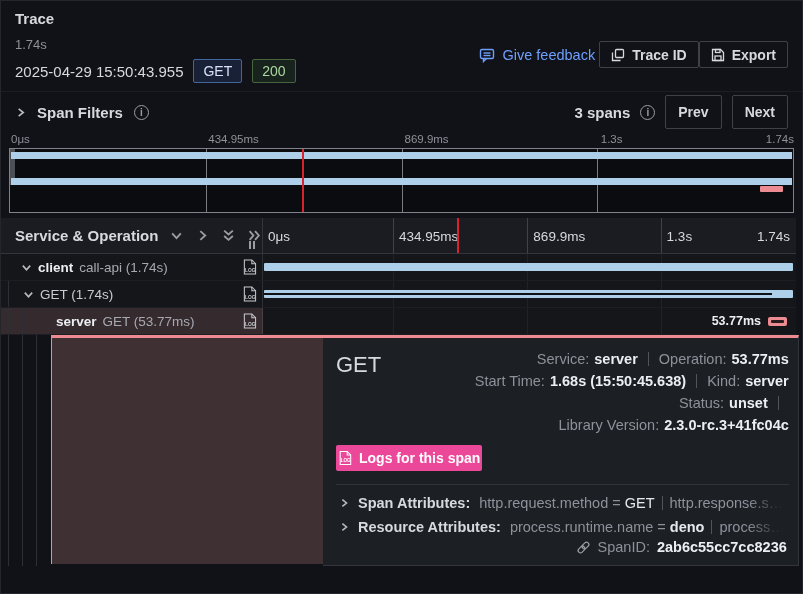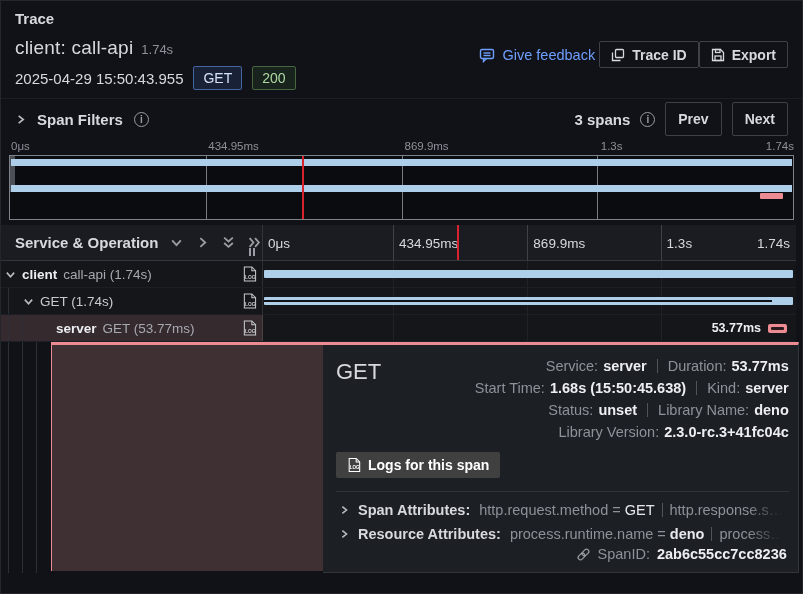--- a/index.html
+++ b/index.html
@@ -104,22 +104,22 @@
   .detail-panel { flex:1; background:#1c2025; border-top:3px solid #ed8b92;
     border-right:1px solid rgba(204,204,220,.12); border-bottom:1px solid rgba(204,204,220,.12);
     padding:10px 9px 10px 13px; display:flex; flex-direction:column; }
   .detail-top { display:flex; justify-content:space-between; }
   .detail-title { font-size:22px; font-weight:500; color:#d8d9df; padding-top:4px; }
   .kv-col { display:flex; flex-direction:column; align-items:flex-end; gap:1px; }
   .kv-row { display:flex; align-items:center; height:21px; font-size:14.5px; white-space:nowrap; }
   .kv-label { color:#8e9199; }
   .kv-value { color:#eceef2; font-weight:bold; margin-left:5px; }
   .kv-sep { width:1px; height:14px; background:rgba(204,204,220,.3); margin:0 10px; }
-  .logs-btn { display:inline-flex; align-items:center; gap:7px; background:#404040; color:#ffffff;
-    font-size:14px; font-weight:bold; border:none; border-radius:2px; padding:5px 11px;
+  .logs-btn { display:inline-flex; align-items:center; gap:7px; background:#ec4899; color:#ffffff;
+    font-size:14px; font-weight:bold; border:none; border-radius:2px; padding:5px 2px;
     margin-top:10px; cursor:pointer; width:fit-content; }
   .detail-divider { border-top:1px solid rgba(204,204,220,.12); margin:13px 0 6px; }
   .attr-row { display:flex; align-items:center; height:29px; gap:9px; cursor:pointer; }
   .attr-chevron { color:#b9bbc1; display:flex; flex:none; margin-left:3px; }
   .attr-label { font-size:14.5px; font-weight:bold; color:#d8d9df; white-space:nowrap; }
   .attr-kv { position:relative; flex:1; overflow:hidden; white-space:nowrap; font-size:14.5px; }
   .attr-kv::after { content:""; position:absolute; right:0; top:0; bottom:0; width:42px;
     background:linear-gradient(to right, rgba(28,32,37,0), #1c2025 85%); }
   .attr-key { color:#8e9199; } .attr-eq { color:#8e9199; padding:0 4px; }
   .attr-val { color:#e6e8ed; font-weight:600; }
@@ -134,21 +134,20 @@
 </head>
 <body>
 
 <div class="panel">
 
   <div class="panel-title">Trace</div>
 
   <div class="trace-header">
     <div>
       <div class="trace-title-line">
-        <span class="trace-name">client: call-api</span>
         <span class="trace-duration">1.74s</span>
       </div>
       <div class="ts-line">
         <span class="timestamp">2025-04-29 15:50:43.955</span>
         <span class="badge badge-method">GET</span>
         <span class="badge badge-status">200</span>
       </div>
     </div>
     <div class="header-actions">
       <span class="link-btn">
@@ -261,21 +260,21 @@
         <span class="tick tk0">0μs</span>
         <span class="tick tk1">434.95ms</span>
         <span class="tick tk2">869.9ms</span>
         <span class="tick tk3">1.3s</span>
         <span class="tick tk4">1.74s</span>
         <div class="cursor-line" style="left:36.4%"></div>
       </div>
     </div>
 
     <div class="span-row">
-      <div class="name-col" style="padding-left:4px;">
+      <div class="name-col" style="padding-left:20px;">
         <span class="row-chevron">
           <svg width="11" height="11" viewBox="0 0 12 12" fill="none" stroke="#b9bbc1" stroke-width="1.8">
               <polyline points="2,4 6,8.5 10,4"></polyline>
             </svg>
         </span>
         <span class="svc-name">client</span>
         <span class="op-name">call-api (1.74s)</span>
         <span class="log-chip">
           <svg width="15" height="17" viewBox="0 0 16 18" fill="none" stroke="#c7c9ce" stroke-width="1.1">
             <path d="M2.5 1.5 h8 l4 4 v11 h-12 z"></path>
@@ -354,31 +353,30 @@
         <div class="maroon-block"></div>
       </div>
 
       <div class="detail-panel">
         <div class="detail-top">
           <div class="detail-title">GET</div>
           <div class="kv-col">
             <div class="kv-row">
               <span class="kv"><span class="kv-label">Service:</span><span class="kv-value">server</span></span>
               <span class="kv-sep"></span>
-              <span class="kv"><span class="kv-label">Duration:</span><span class="kv-value">53.77ms</span></span>
+              <span class="kv"><span class="kv-label">Operation:</span><span class="kv-value">53.77ms</span></span>
             </div>
             <div class="kv-row">
               <span class="kv"><span class="kv-label">Start Time:</span><span class="kv-value">1.68s (15:50:45.638)</span></span>
               <span class="kv-sep"></span>
               <span class="kv"><span class="kv-label">Kind:</span><span class="kv-value">server</span></span>
             </div>
             <div class="kv-row">
               <span class="kv"><span class="kv-label">Status:</span><span class="kv-value">unset</span></span>
               <span class="kv-sep"></span>
-              <span class="kv"><span class="kv-label">Library Name:</span><span class="kv-value">deno</span></span>
             </div>
             <div class="kv-row">
               <span class="kv"><span class="kv-label">Library Version:</span><span class="kv-value">2.3.0-rc.3+41fc04c</span></span>
             </div>
           </div>
         </div>
 
         <button class="logs-btn">
           <span>
             <svg width="14" height="16" viewBox="0 0 16 18" fill="none" stroke="#ffffff" stroke-width="1.2">

